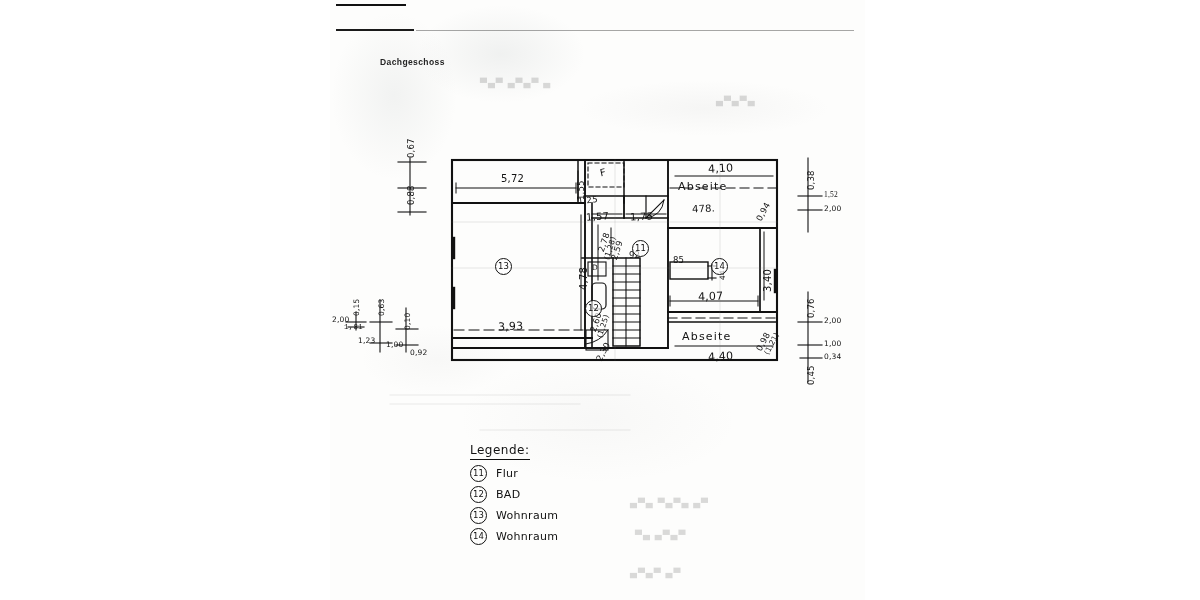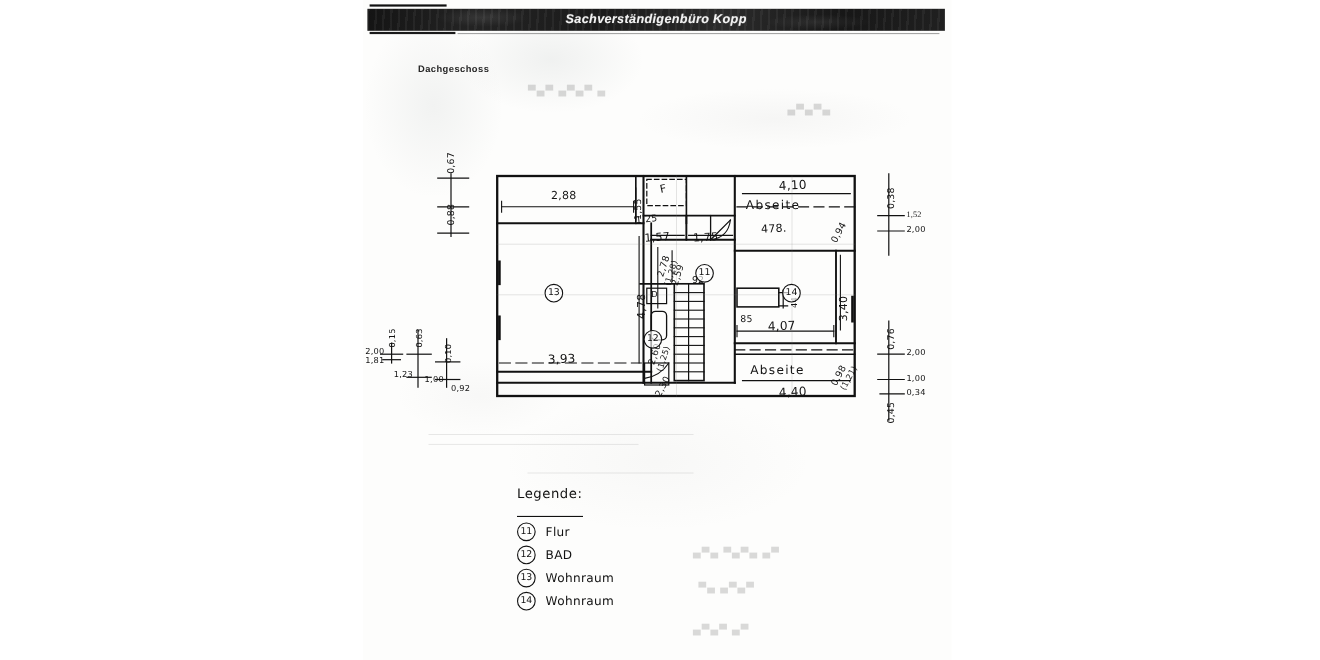--- a/index.html
+++ b/index.html
@@ -78,21 +78,21 @@
   .circ{
     position:absolute;width:15px;height:15px;border:1.3px solid #111;border-radius:50%;
     font-family:"DejaVu Sans",sans-serif;font-size:8.5px;color:#111;
     text-align:center;line-height:14px;background:rgba(255,255,255,.65);
   }
 
   
   .legend{position:absolute;left:140px;top:440px;}
   .legend-title{
     font-family:"DejaVu Sans",sans-serif;font-size:12px;color:#111;
-    border-bottom:1.4px solid #111;display:inline-block;padding-bottom:13px;letter-spacing:.5px;
+    border-bottom:1.4px solid #111;display:inline-block;padding-bottom:2px;letter-spacing:.5px;
   }
   .legend-row{display:flex;align-items:center;margin-top:6px;height:15px;}
   .legend-key{
     width:15px;height:15px;border:1.3px solid #111;border-radius:50%;
     font-family:"DejaVu Sans",sans-serif;font-size:8.5px;color:#111;
     text-align:center;line-height:14px;flex:none;
   }
   .legend-text{
     margin-left:9px;font-family:"DejaVu Sans",sans-serif;font-size:11px;color:#111;letter-spacing:.3px;
   }
@@ -105,23 +105,20 @@
   }
 </style>
 </head>
 <body>
 
 <div id="root">
 
   <div class="sheet">
 
     <div class="band-rule-top"></div>
-    <div class="band">
-      <div class="band-title">Sachverständigenbüro Kopp</div>
-    </div>
     <div class="band-rule-bot"></div>
     <div class="band-rule-bot2"></div>
 
     <div class="floor-label">Dachgeschoss</div>
 
     <div class="draw">
       <svg width="535" height="600" viewBox="0 0 535 600">
         <g stroke="#111" fill="none" stroke-linecap="square">
 
           <rect x="122" y="160" width="325" height="200" stroke-width="2.1"></rect>
@@ -269,21 +266,21 @@
 
           <g stroke="rgba(130,130,130,.18)" stroke-width="0.9">
             <line x1="60" y1="395" x2="300" y2="395"></line>
             <line x1="60" y1="404" x2="250" y2="404"></line>
             <line x1="150" y1="430" x2="300" y2="430"></line>
           </g>
         </g>
       </svg>
     </div>
 
-    <div class="hw" style="left:171px;top:173px;">2,88</div>
+    <div class="hw" style="left:171px;top:173px;">5,72</div>
     <div class="hw sm rot90" style="left:246px;top:200px;">1,55</div>
     <div class="hw bg" style="left:378px;top:162px;transform:rotate(-3deg);">4,10</div>
     <div class="hw sm" style="left:248px;top:195px;transform:rotate(-6deg);">1,25</div>
     <div class="hw" style="left:256px;top:211px;transform:rotate(-4deg);">1,57</div>
     <div class="hw" style="left:300px;top:211px;transform:rotate(-3deg);">1,75</div>
     <div class="hw" style="left:362px;top:203px;transform:rotate(-3deg);">478.</div>
     <div class="hw sm rot60" style="left:424px;top:218px;">0,94</div>
 
     <div class="hw" style="left:270px;top:167px;transform:rotate(-12deg);">F</div>
 
@@ -297,37 +294,37 @@
     <div class="hw sm rot70" style="left:258px;top:330px;">2,60</div>
     <div class="hw xs rot70" style="left:265px;top:336px;">(1,25)</div>
     <div class="hw sm rot60" style="left:264px;top:358px;">2,30</div>
     <div class="hw rot90" style="left:432px;top:292px;">3,40</div>
     <div class="hw bg" style="left:368px;top:290px;transform:rotate(-2deg);">4,07</div>
     <div class="hw bg" style="left:168px;top:320px;transform:rotate(-2deg);">3,93</div>
     <div class="hw bg" style="left:378px;top:350px;transform:rotate(-3deg);">4,40</div>
     <div class="hw sm rot60" style="left:424px;top:348px;">0,98</div>
     <div class="hw xs rot60" style="left:432px;top:352px;">(1,21)</div>
 
-    <div class="hw sm" style="left:343px;top:255px;margin-top:31px;">85</div>
+    <div class="hw sm" style="left:343px;top:255px;">85</div>
     <div class="hw sm" style="left:299px;top:250px;">92</div>
     <div class="hw xs rot90" style="left:388px;top:280px;">44</div>
     <div class="hw xs" style="left:262px;top:263px;">D</div>
 
     <div class="circ" style="left:165px;top:258px;">13</div>
     <div class="circ" style="left:381px;top:258px;">14</div>
     <div class="circ" style="left:302px;top:240px;">11</div>
     <div class="circ" style="left:255px;top:300px;">12</div>
 
     <div class="hw sm rot90" style="left:76px;top:158px;">0,67</div>
     <div class="hw sm rot90" style="left:76px;top:205px;">0,88</div>
     <div class="hw xs rot90" style="left:22px;top:316px;">0,15</div>
     <div class="hw xs rot90" style="left:47px;top:316px;">0,63</div>
     <div class="hw xs rot90" style="left:73px;top:330px;">0,10</div>
     <div class="hw xs" style="left:2px;top:315px;">2,00</div>
-    <div class="hw xs" style="left:2px;top:323px;">1,81</div>
+    <div class="hw xs" style="left:14px;top:323px;font-family:Liberation Mono, monospace;">1,81</div>
     <div class="hw xs" style="left:28px;top:336px;">1,23</div>
     <div class="hw xs" style="left:56px;top:340px;">1,00</div>
     <div class="hw xs" style="left:56px;top:348px;padding-left:24px;">0,92</div>
 
     <div class="hw sm rot90" style="left:476px;top:190px;">0,38</div>
     <div class="hw xs" style="left:494px;top:190px;font-family:Liberation Serif, serif;">1,52</div>
     <div class="hw xs" style="left:494px;top:204px;">2,00</div>
     <div class="hw sm rot90" style="left:476px;top:318px;">0,76</div>
     <div class="hw xs" style="left:494px;top:316px;">2,00</div>
     <div class="hw xs" style="left:494px;top:339px;">1,00</div>

